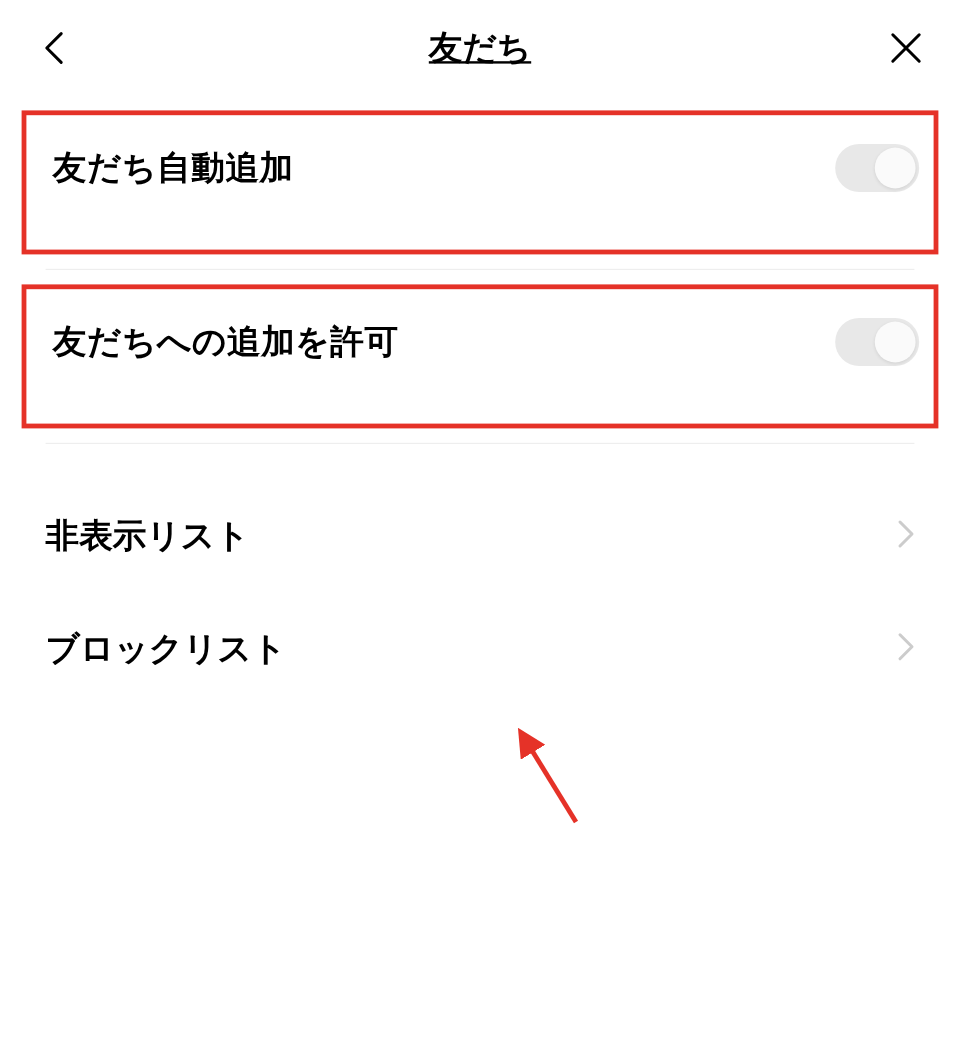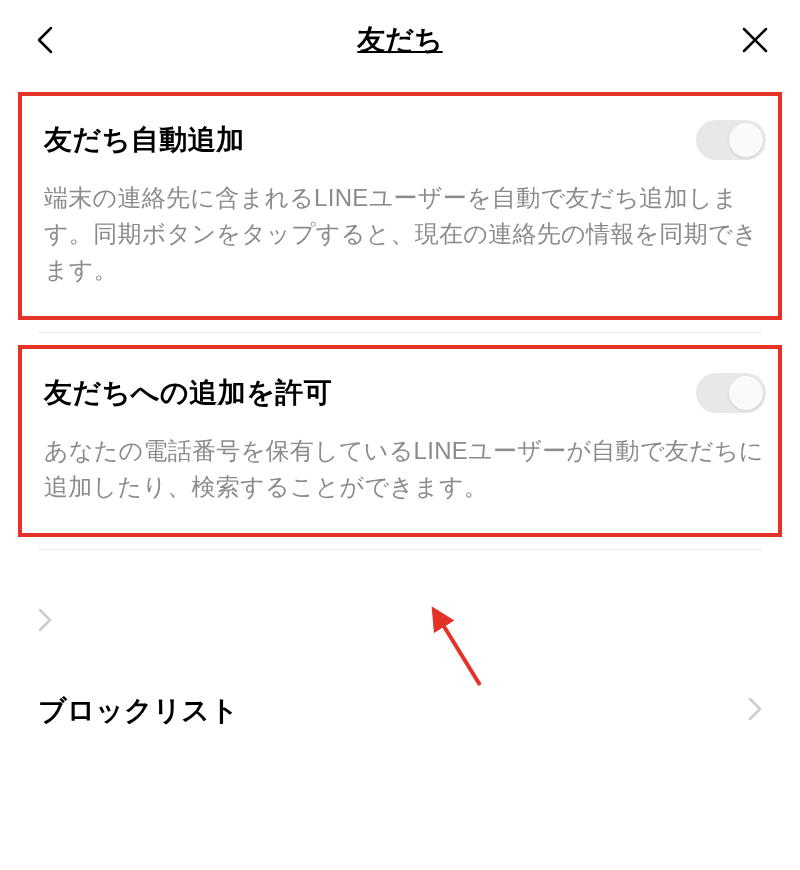--- a/index.html
+++ b/index.html
@@ -132,39 +132,38 @@
 
 <div class="content">
 
   <div class="section section-highlighted">
     <div class="section-row">
       <div class="section-title">友だち自動追加</div>
       <div class="toggle">
         <div class="toggle-knob"></div>
       </div>
     </div>
-    <div class="section-desc">端末の連絡先に含まれるLINEユーザーを自動で友だち追加します。同期ボタンをタップすると、現在の連絡先の情報を同期できます。</div>
   </div>
 
   <div class="divider"></div>
 
   <div class="section section-highlighted">
     <div class="section-row">
       <div class="section-title">友だちへの追加を許可</div>
       <div class="toggle">
         <div class="toggle-knob"></div>
       </div>
     </div>
-    <div class="section-desc">あなたの電話番号を保有しているLINEユーザーが自動で友だちに追加したり、検索することができます。</div>
   </div>
 
   <div class="divider"></div>
   <div class="spacer"></div>
 
   <div class="list-item">
+    <div class="list-item-title">非表示リスト</div>
     <div class="chevron">
       <svg width="14" height="24" viewBox="0 0 14 24">
         <path d="M 2 2 L 12 12 L 2 22" stroke="#ccc" stroke-width="2.5" fill="none" stroke-linecap="round" stroke-linejoin="round"></path>
       </svg>
     </div>
   </div>
 
   <div class="list-item">
     <div class="list-item-title">ブロックリスト</div>
     <div class="chevron">

